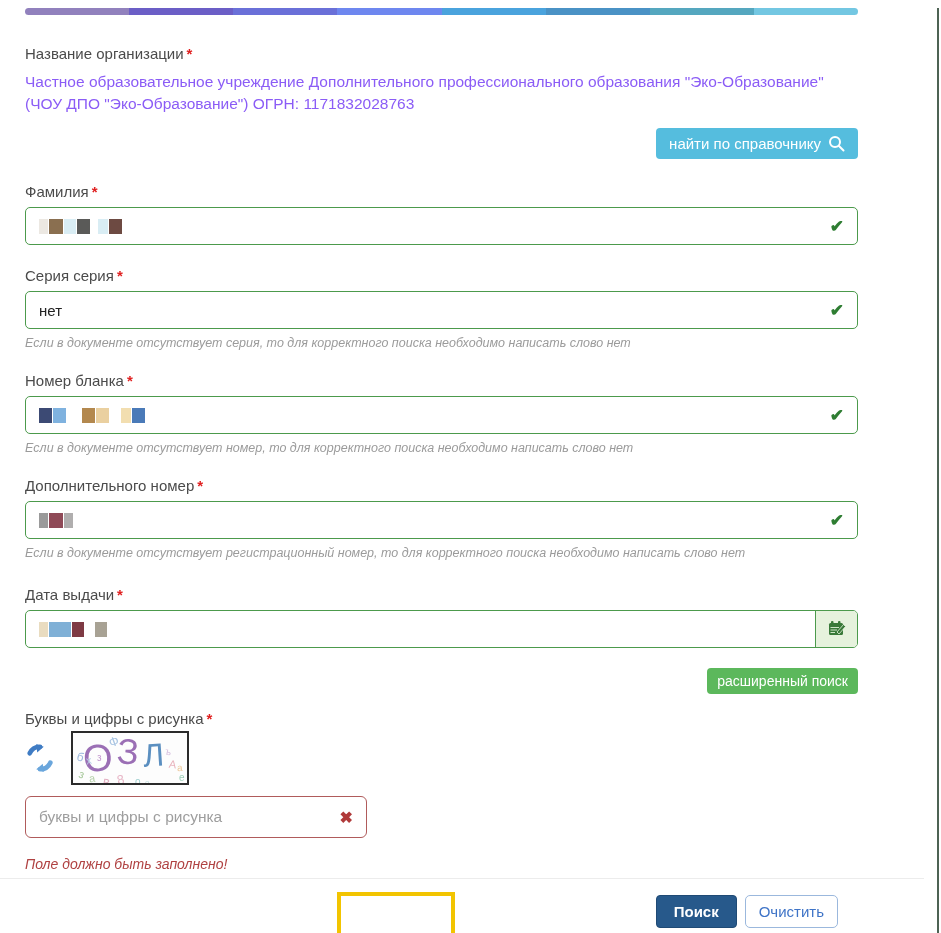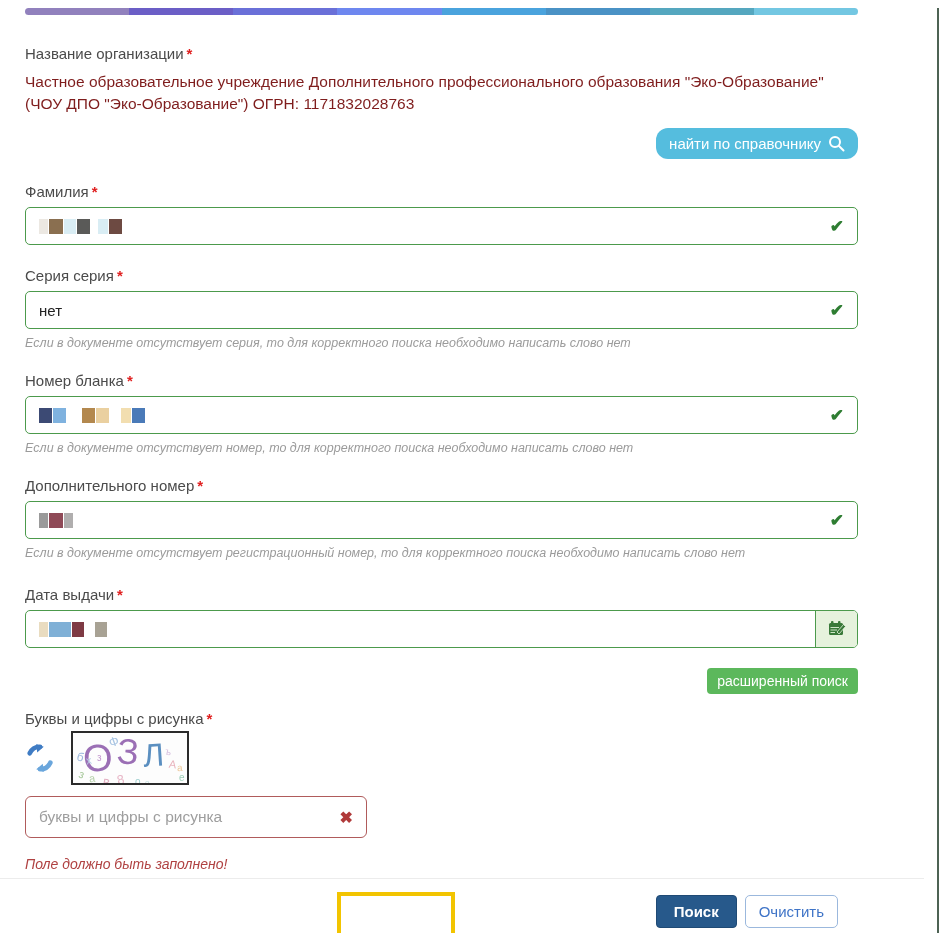--- a/index.html
+++ b/index.html
@@ -10,25 +10,25 @@
 
   .content { padding:0 83px 0 25px; }
 
   
   .progress { margin-top:8px; height:7px; display:flex; border-radius:4px; overflow:hidden; }
   .progress span { flex:1; height:100%; }
 
   .field-label { margin-top:24px; font-size:15px; color:#4b4b4b; }
   .req { color:#e02020; font-weight:bold; margin-left:3px; }
 
-  .org-value { margin-top:9px; font-size:15.5px; line-height:22px; color:#7f1d1d; max-width:805px; }
+  .org-value { margin-top:9px; font-size:15.5px; line-height:22px; color:#8b5cf6; max-width:805px; }
 
   .lookup-row { margin-top:13px; text-align:right; }
   .lookup-btn { display:inline-flex; align-items:center; gap:7px; background:#55bdde; color:#fff;
-                border:none; border-radius:12px; height:31px; padding:0 13px; font-size:15px;
+                border:none; border-radius:4px; height:31px; padding:0 13px; font-size:15px;
                 font-family:inherit; cursor:pointer;margin-left:16px; }
 
   .tbox { margin-top:7px; height:38px; border:1.5px solid #4c9a4c; border-radius:5px;
           display:flex; align-items:center; padding:0 13px; background:#fff; }
   .tbox .bare { border:none; outline:none; flex:1; font-size:15px; color:#222;
                 font-family:inherit; background:transparent; }
   .check { color:#2e7d32; font-size:17px; font-weight:bold; margin-left:auto; }
 
   .blocks { display:inline-flex; gap:1px; align-items:center; height:16px; }
   .blocks i { display:inline-block; height:15px; }

